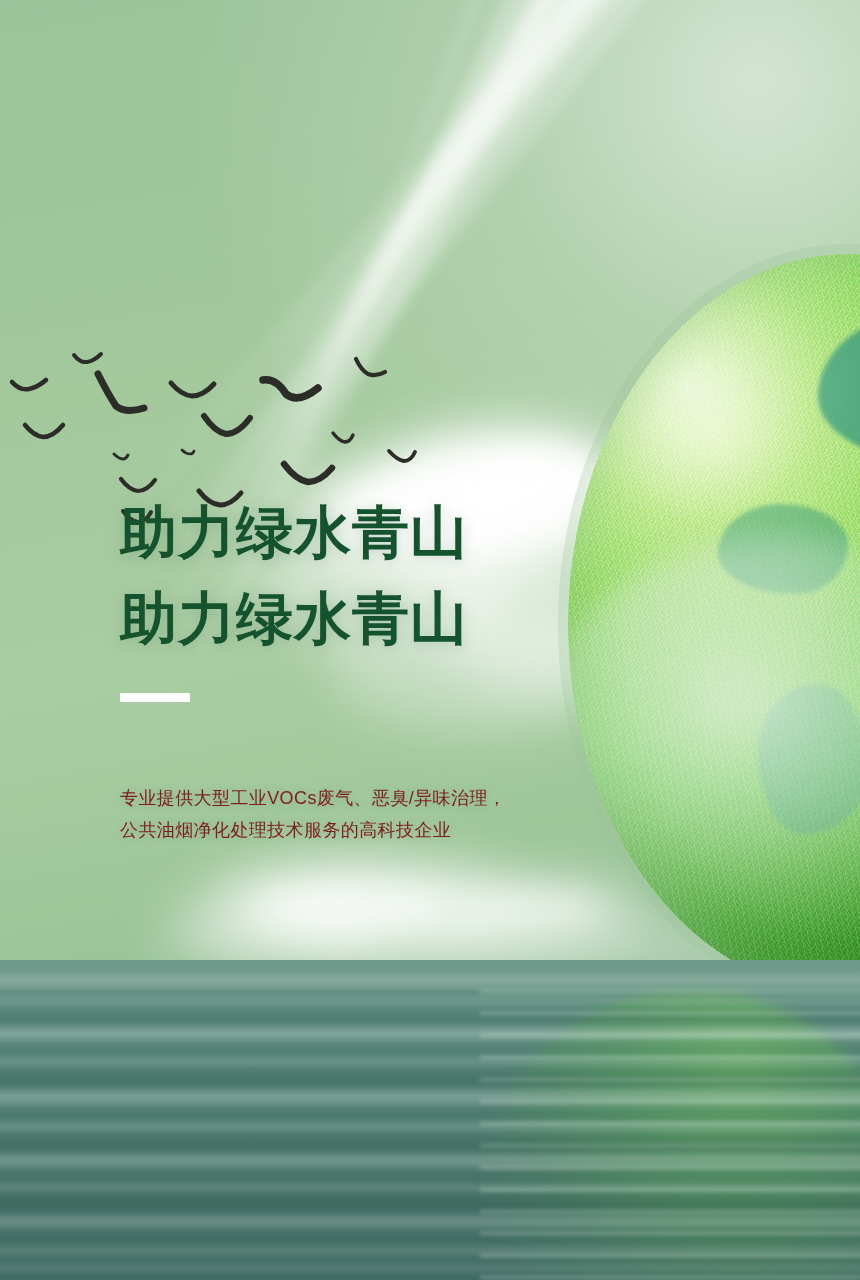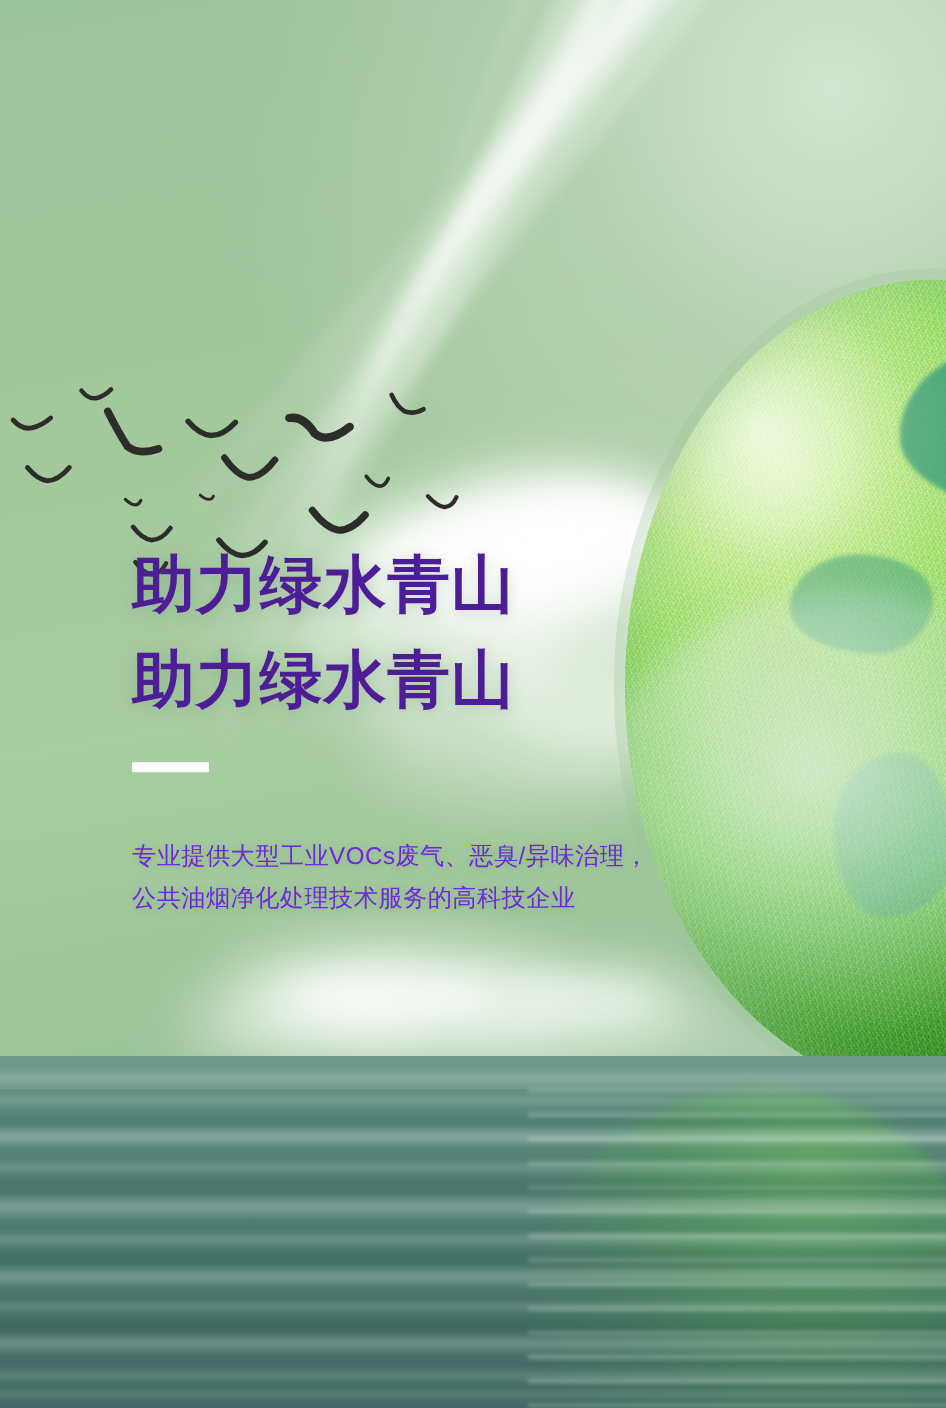--- a/index.html
+++ b/index.html
@@ -129,40 +129,40 @@
   }
 
   
   .birds{position:absolute;left:0;top:330px;width:470px;height:140px;}
   .bird{position:absolute;}
   .bird svg{display:block;overflow:visible;}
 
   
   .content{position:absolute;left:120px;top:490px;width:560px;}
   .headline{
-    color:#4c1d95;
+    color:#14532d;
     font-size:57px;
     line-height:1.50;
     font-weight:700;
     letter-spacing:1px;
     text-shadow:0 2px 14px rgba(90,130,100,.30);
     margin:0;
     white-space:nowrap;
   }
   .headline .hl-line{display:block;}
   .divider{
     margin-top:32px;
     width:70px;height:9px;
     background:#ffffff;
     border-radius:1px;
   }
   .subtitle{
-    margin-top:56px;
-    color:#6d28d9;
-    font-size:22px;
+    margin-top:80px;
+    color:#7f1d1d;
+    font-size:18px;
     line-height:1.78;
     letter-spacing:.4px;
     text-shadow:0 1px 8px rgba(80,120,95,.28);
   }
   .subtitle .sub-line{display:block;white-space:nowrap;}
 </style>
 </head>
 <body>
 
 <div class="poster">

